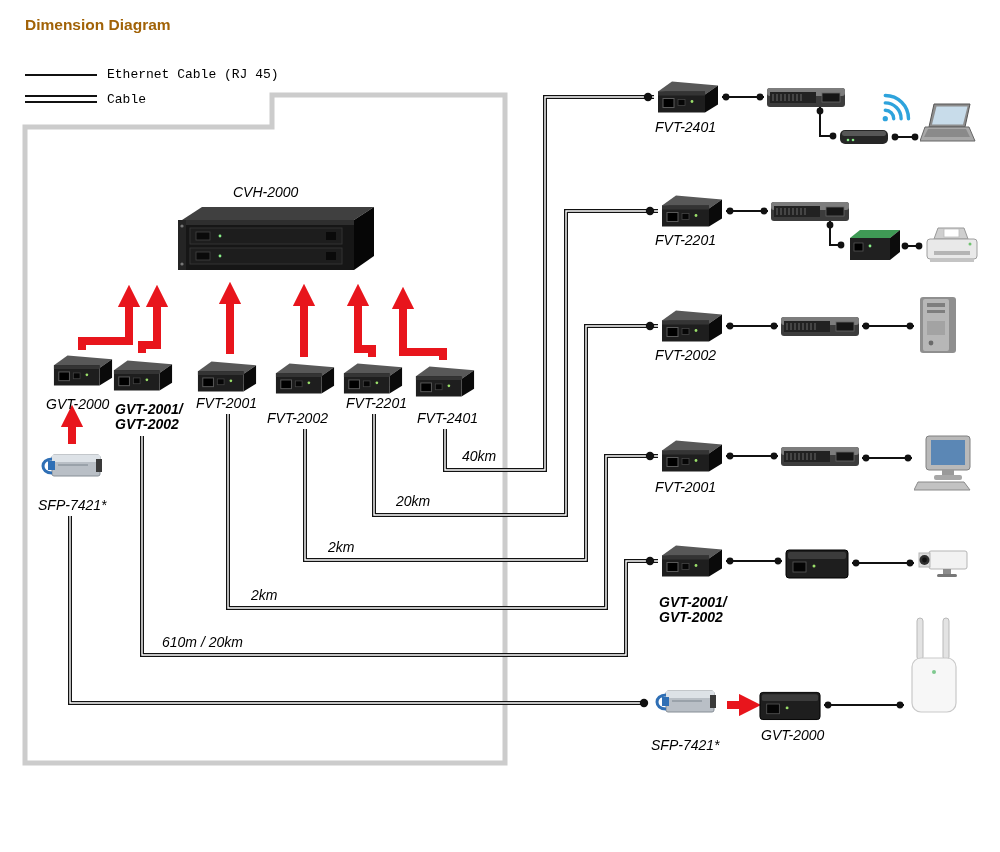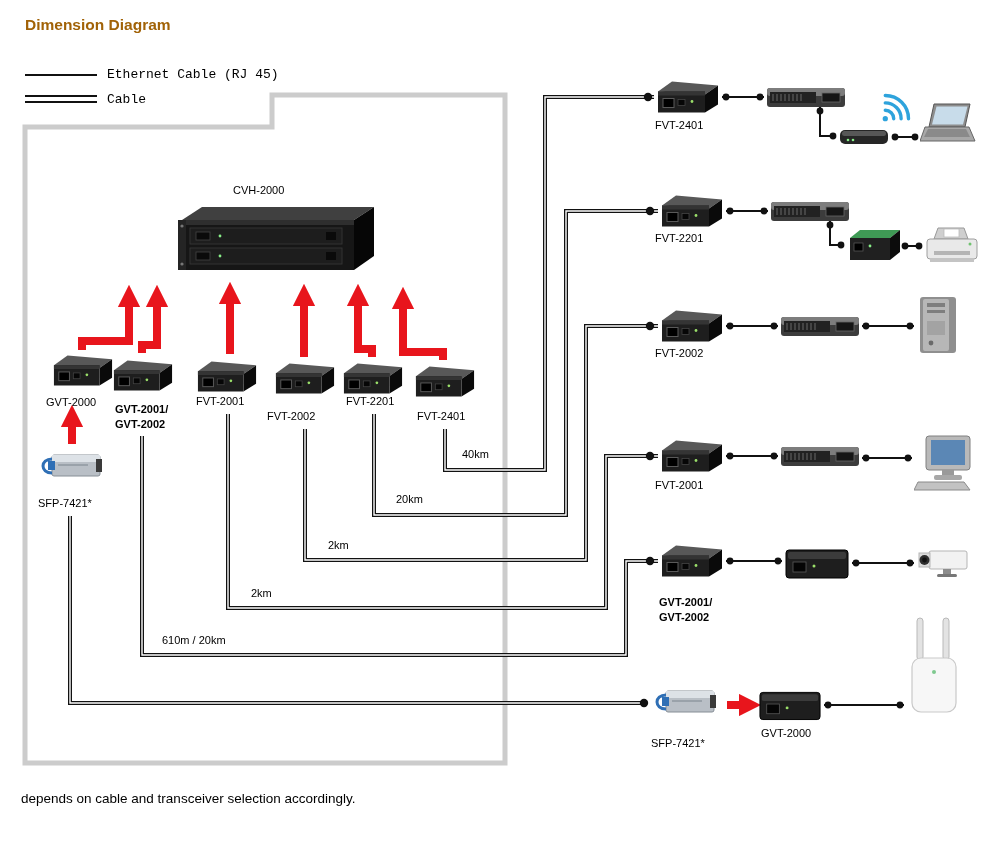--- a/index.html
+++ b/index.html
@@ -6,21 +6,21 @@
   body{width:1000px;height:852px;position:relative;overflow:hidden;
        font-family:"Liberation Sans",sans-serif;color:#000;}
   .stage{position:absolute;inset:0;}
   .title{position:absolute;left:25px;top:16px;font-size:15.5px;font-weight:bold;color:#a16207;}
   .leg-eth{position:absolute;left:25px;top:74px;width:72px;height:0;border-top:2px solid #111;}
   .leg-fib{position:absolute;left:25px;top:95px;width:72px;height:4px;
            border-top:2px solid #111;border-bottom:2px solid #111;}
   .leg-label{position:absolute;font-size:13px;white-space:nowrap;font-family:Liberation Mono, monospace;}
   .lines{position:absolute;left:0;top:0;z-index:1;pointer-events:none;}
   .dev{position:absolute;z-index:2;}
-  .lbl{position:absolute;z-index:3;font-size:11px;white-space:nowrap;}
+  .lbl{position:absolute;z-index:3;font-size:14px;white-space:nowrap;font-style:italic;}
   .lbl2{line-height:15px;}
   .b{font-weight:bold;}
   .footnote{position:absolute;left:13px;top:789px;width:978px;font-size:13.5px;line-height:19px;z-index:3;}
   .footnote .fn2{padding-left:8px;}
   .defs-hidden{position:absolute;width:0;height:0;overflow:hidden;}
 </style>
 </head>
 <body>
 
 <svg class="defs-hidden" aria-hidden="true">
@@ -365,16 +365,15 @@
   <div class="lbl" style="left:655px;top:347px">FVT-2002</div>
   <div class="lbl" style="left:655px;top:479px">FVT-2001</div>
   <div class="lbl lbl2 b" style="left:659px;top:595px">
     <span>GVT-2001/</span><br>
     <span>GVT-2002</span>
   </div>
   <div class="lbl" style="left:651px;top:737px">SFP-7421*</div>
   <div class="lbl" style="left:761px;top:727px">GVT-2000</div>
 
   <div class="footnote">
-    <div class="fn2">depends on cable and transceiver selection accordingly.</div>
   </div>
 
 </div>
 
 </body></html>

